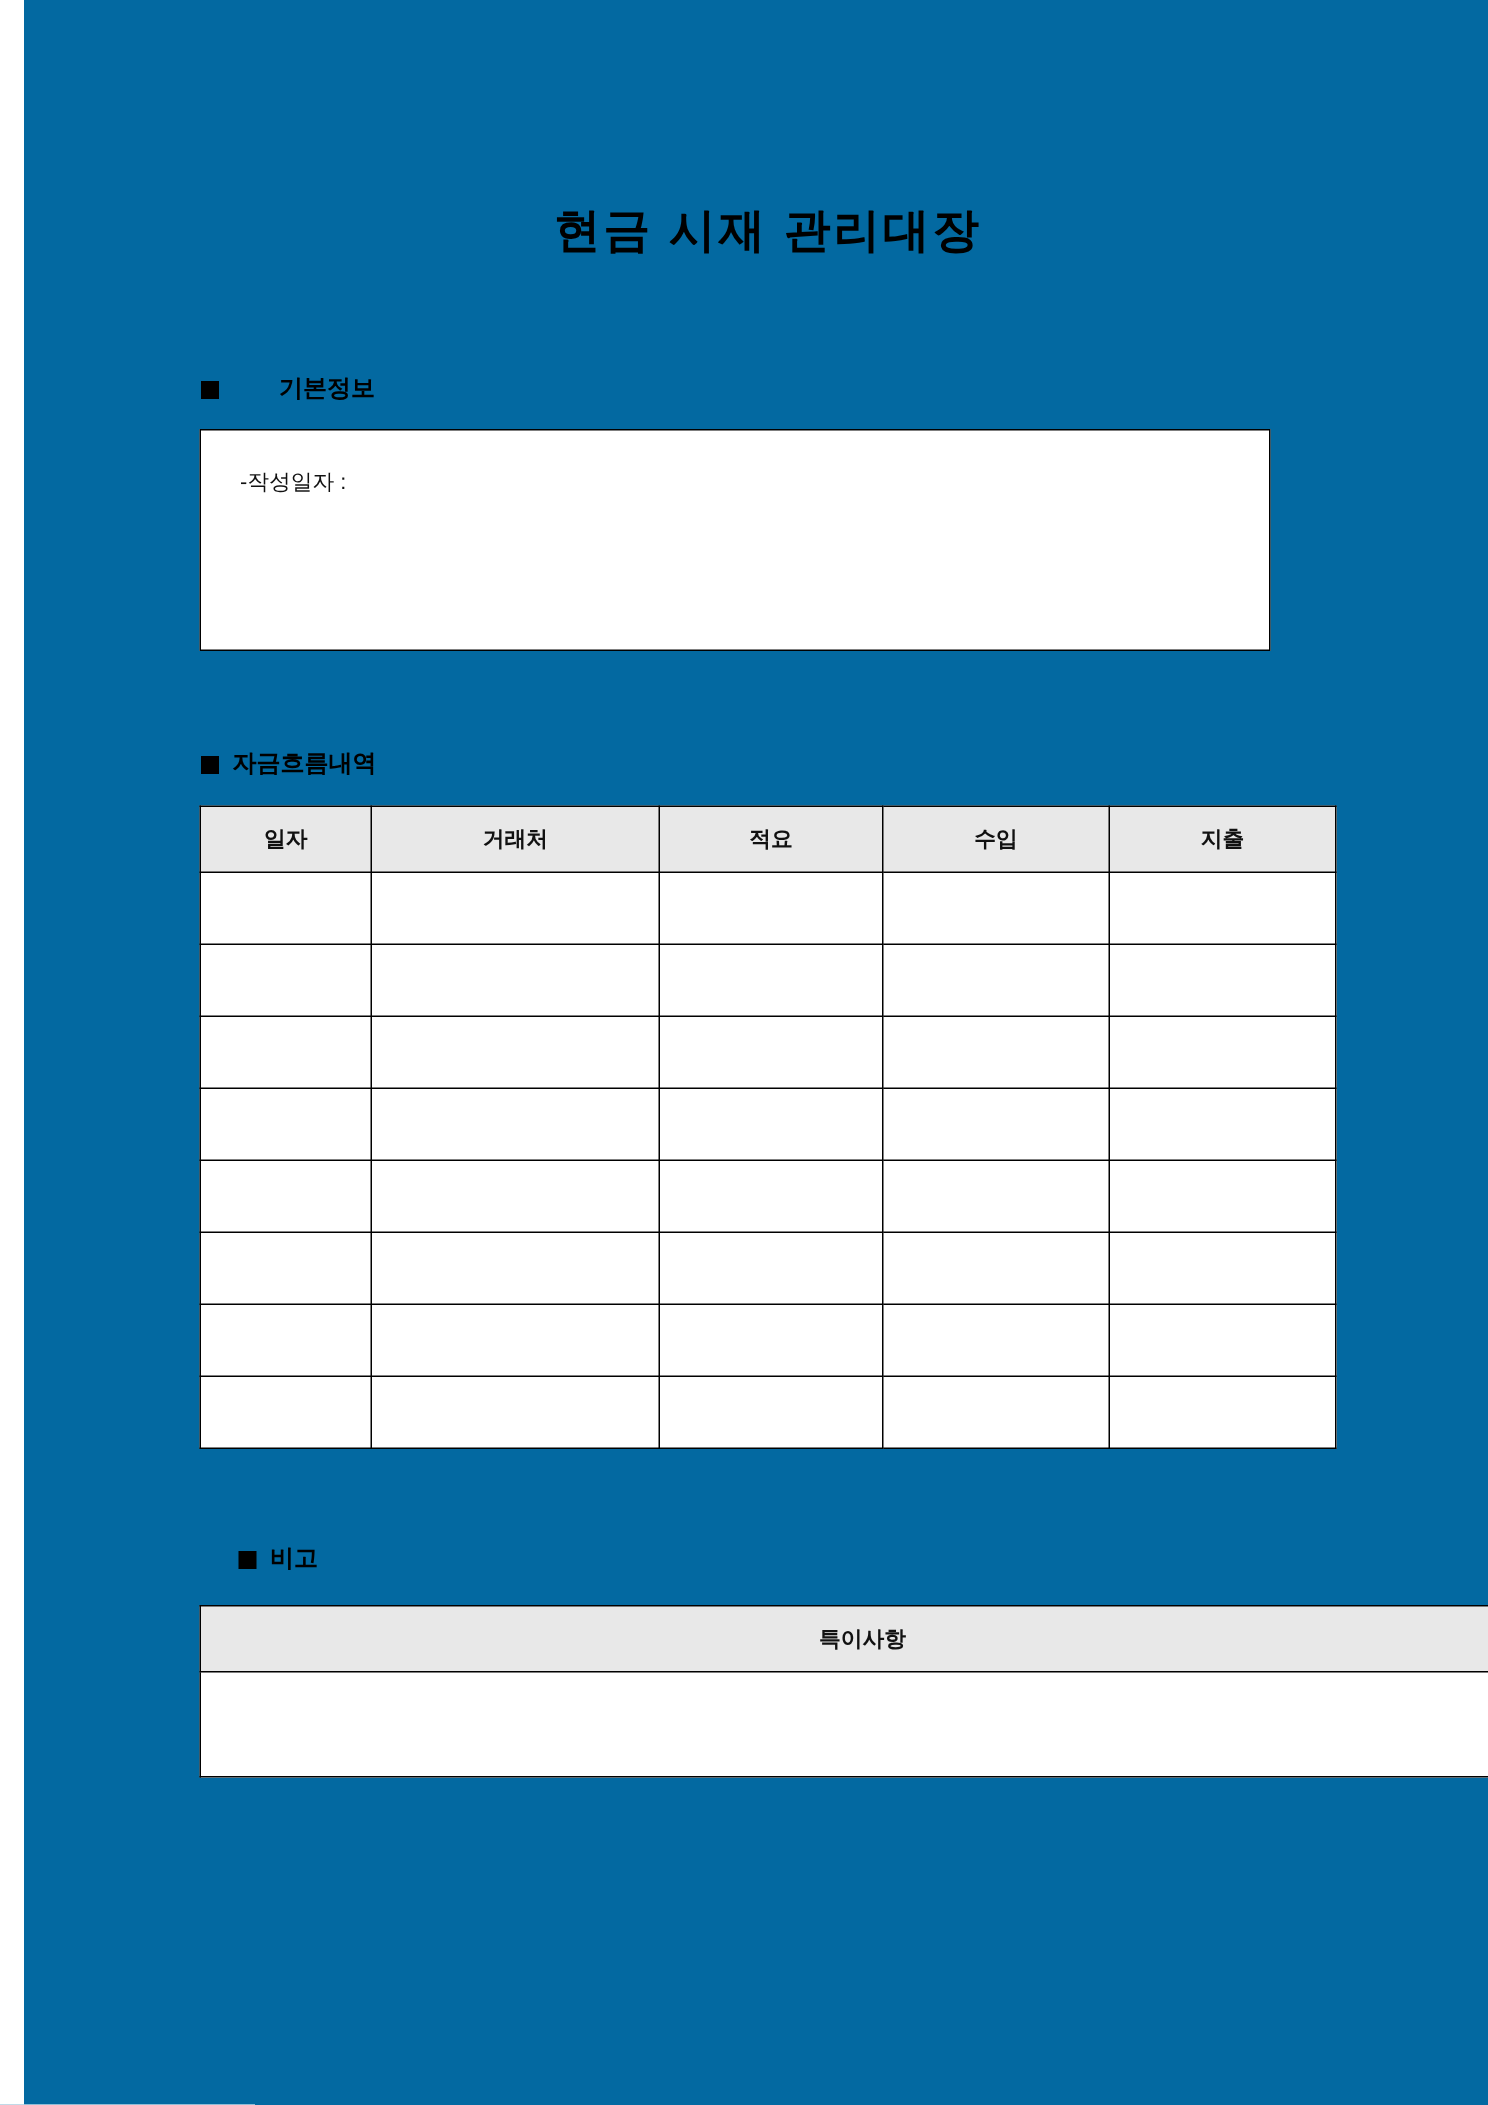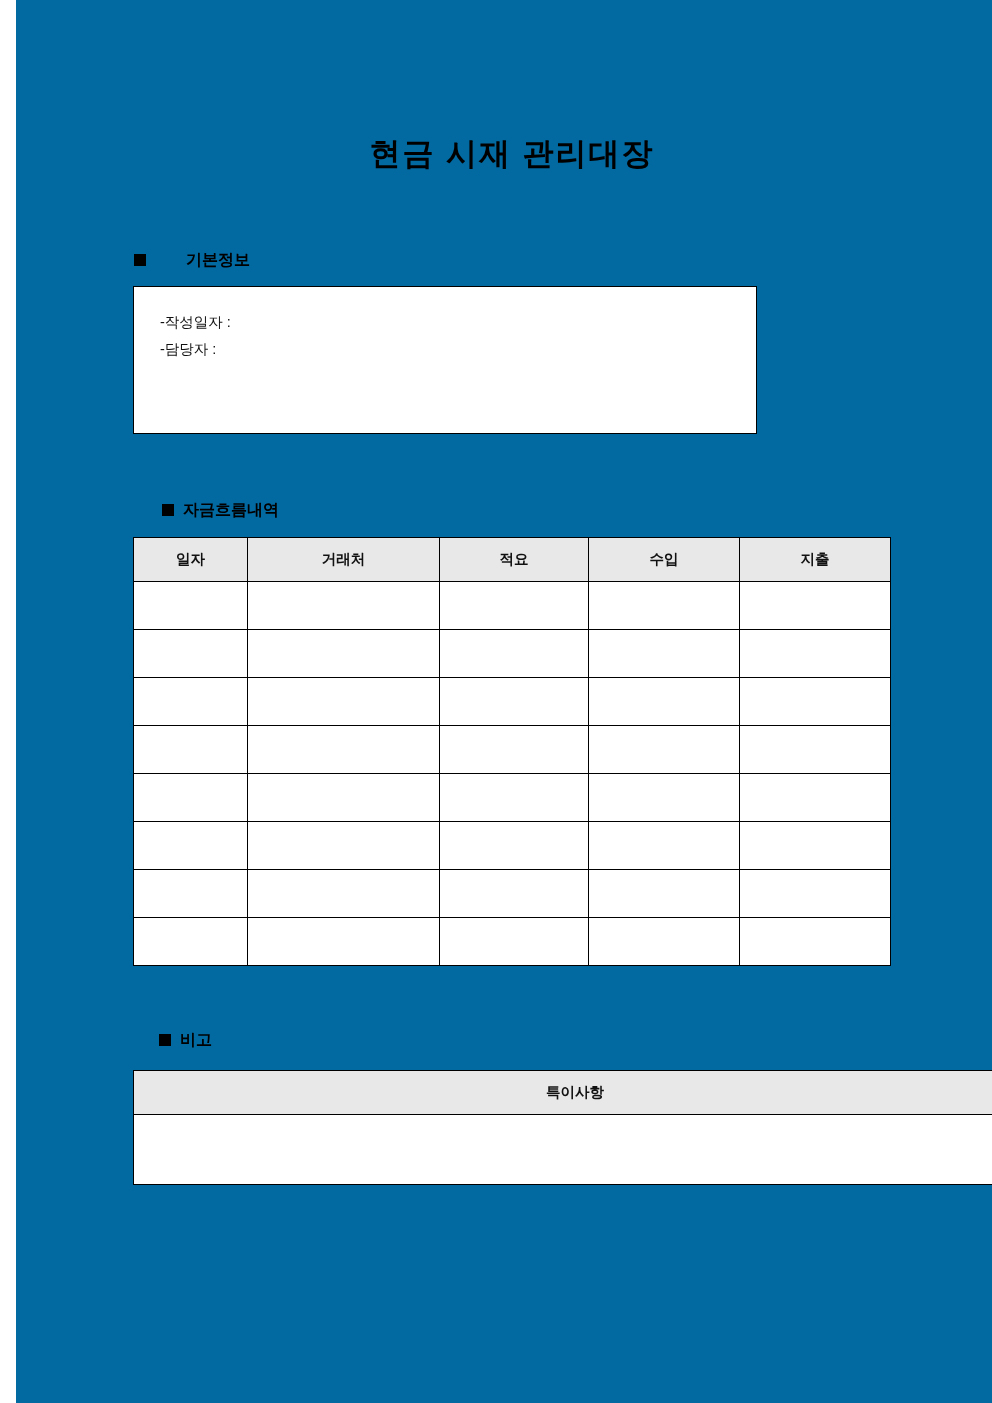--- a/index.html
+++ b/index.html
@@ -54,29 +54,29 @@
     white-space: nowrap;
   }
   .bullet-square {
     display: inline-block;
     width: 12px;
     height: 12px;
     background: #000000;
     flex: 0 0 auto;
   }
   .heading-basic   { top: 250px; gap: 40px; }
-  .heading-flow    { top: 500px; margin-left: 28px; }
+  .heading-flow    { top: 500px; }
   .heading-remarks { top: 1030px; padding-left: 25px; }
 
   
   .info-box {
     position: absolute;
     left: 117px;
     top: 286px;
-    width: 624px;
+    width: 714px;
     height: 148px;
     border: 1px solid #000000;
     box-sizing: border-box;
     background: #ffffff;
     padding: 22px 0 0 26px;
   }
   .info-line {
     font-size: 14.5px;
     line-height: 27px;
     white-space: pre;
@@ -139,21 +139,20 @@
 
   <div class="doc-title">현금 시재 관리대장</div>
 
   <div class="section-heading heading-basic">
     <span class="bullet-square"></span>
     <span>기본정보</span>
   </div>
 
   <div class="info-box">
     <div class="info-line">-작성일자 :</div>
-    <div class="info-line">-담당자 :</div>
   </div>
 
   <div class="section-heading heading-flow">
     <span class="bullet-square"></span>
     <span>자금흐름내역</span>
   </div>
 
   <table class="grid flow-table">
     <colgroup>
       <col class="col-date">

